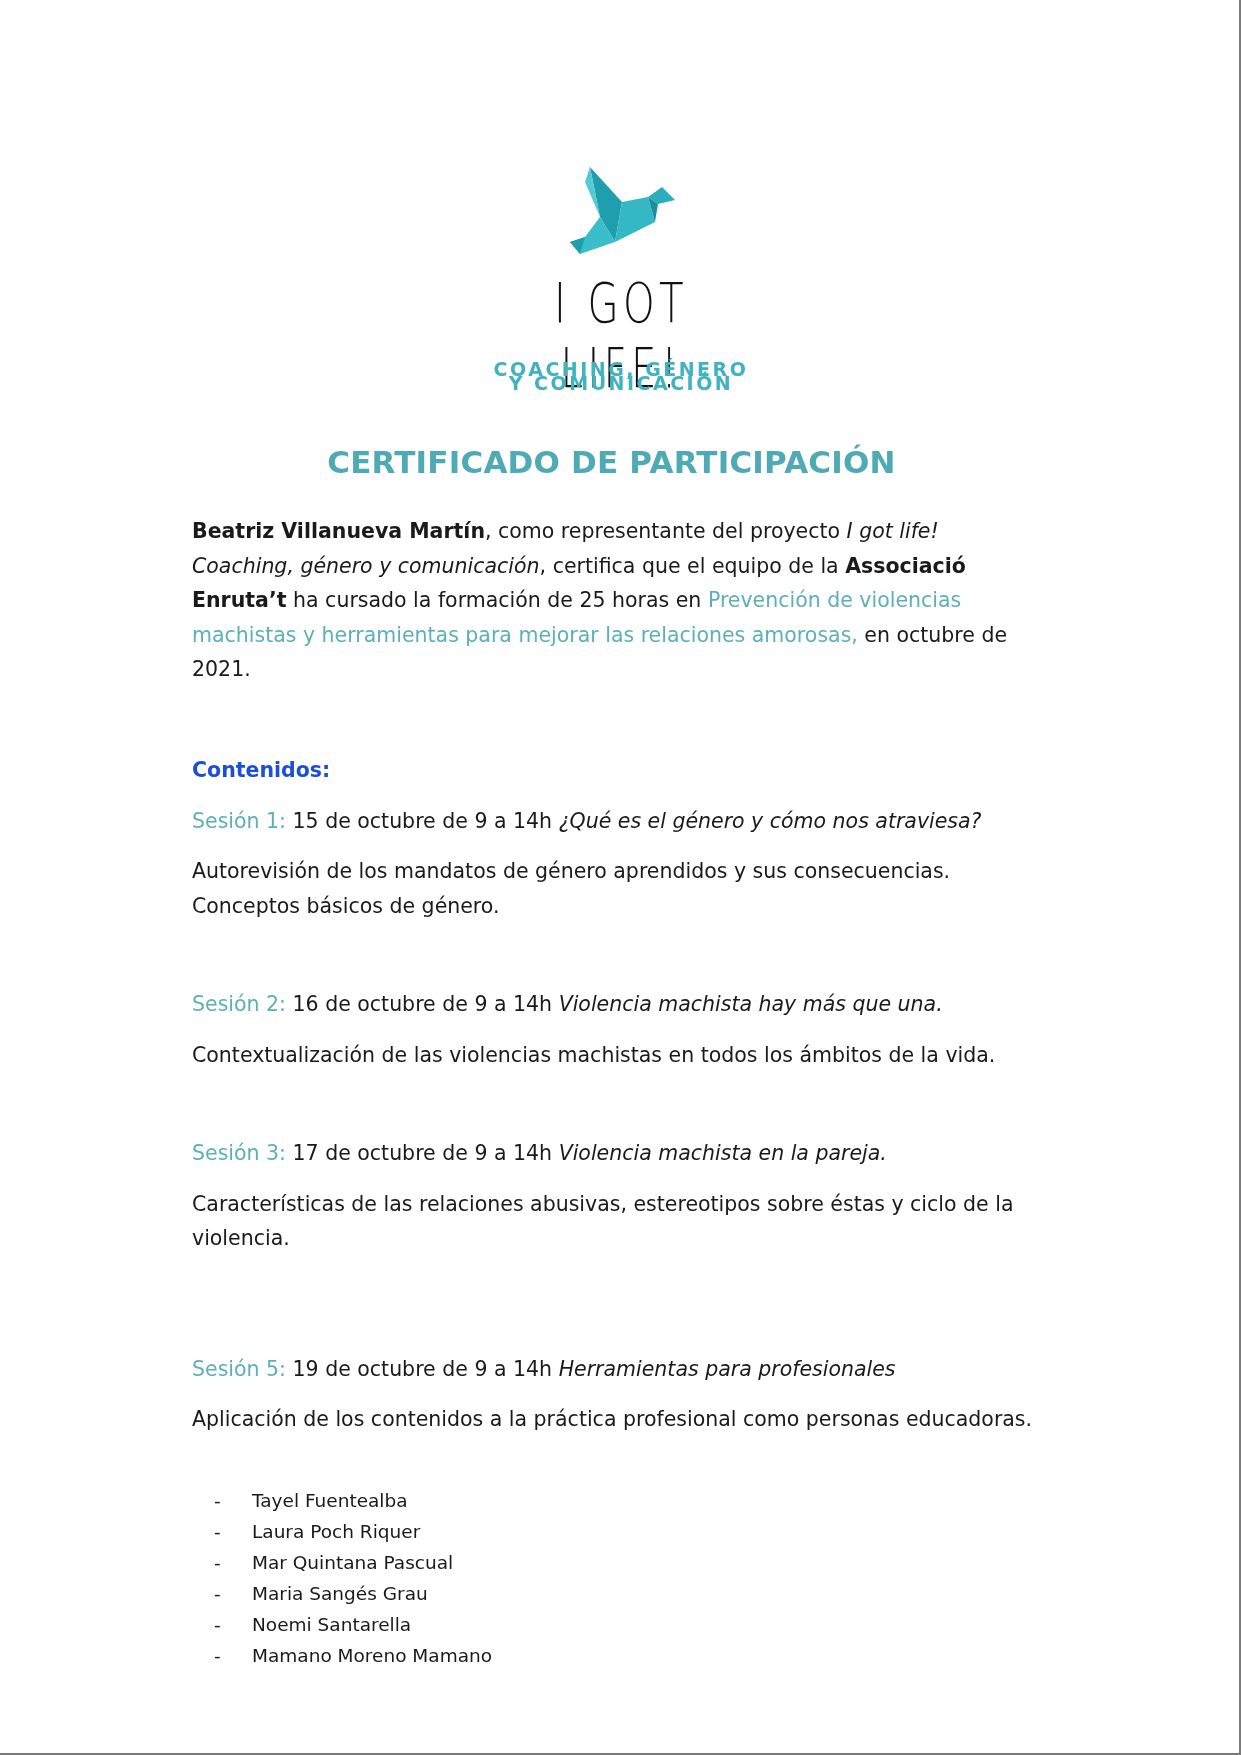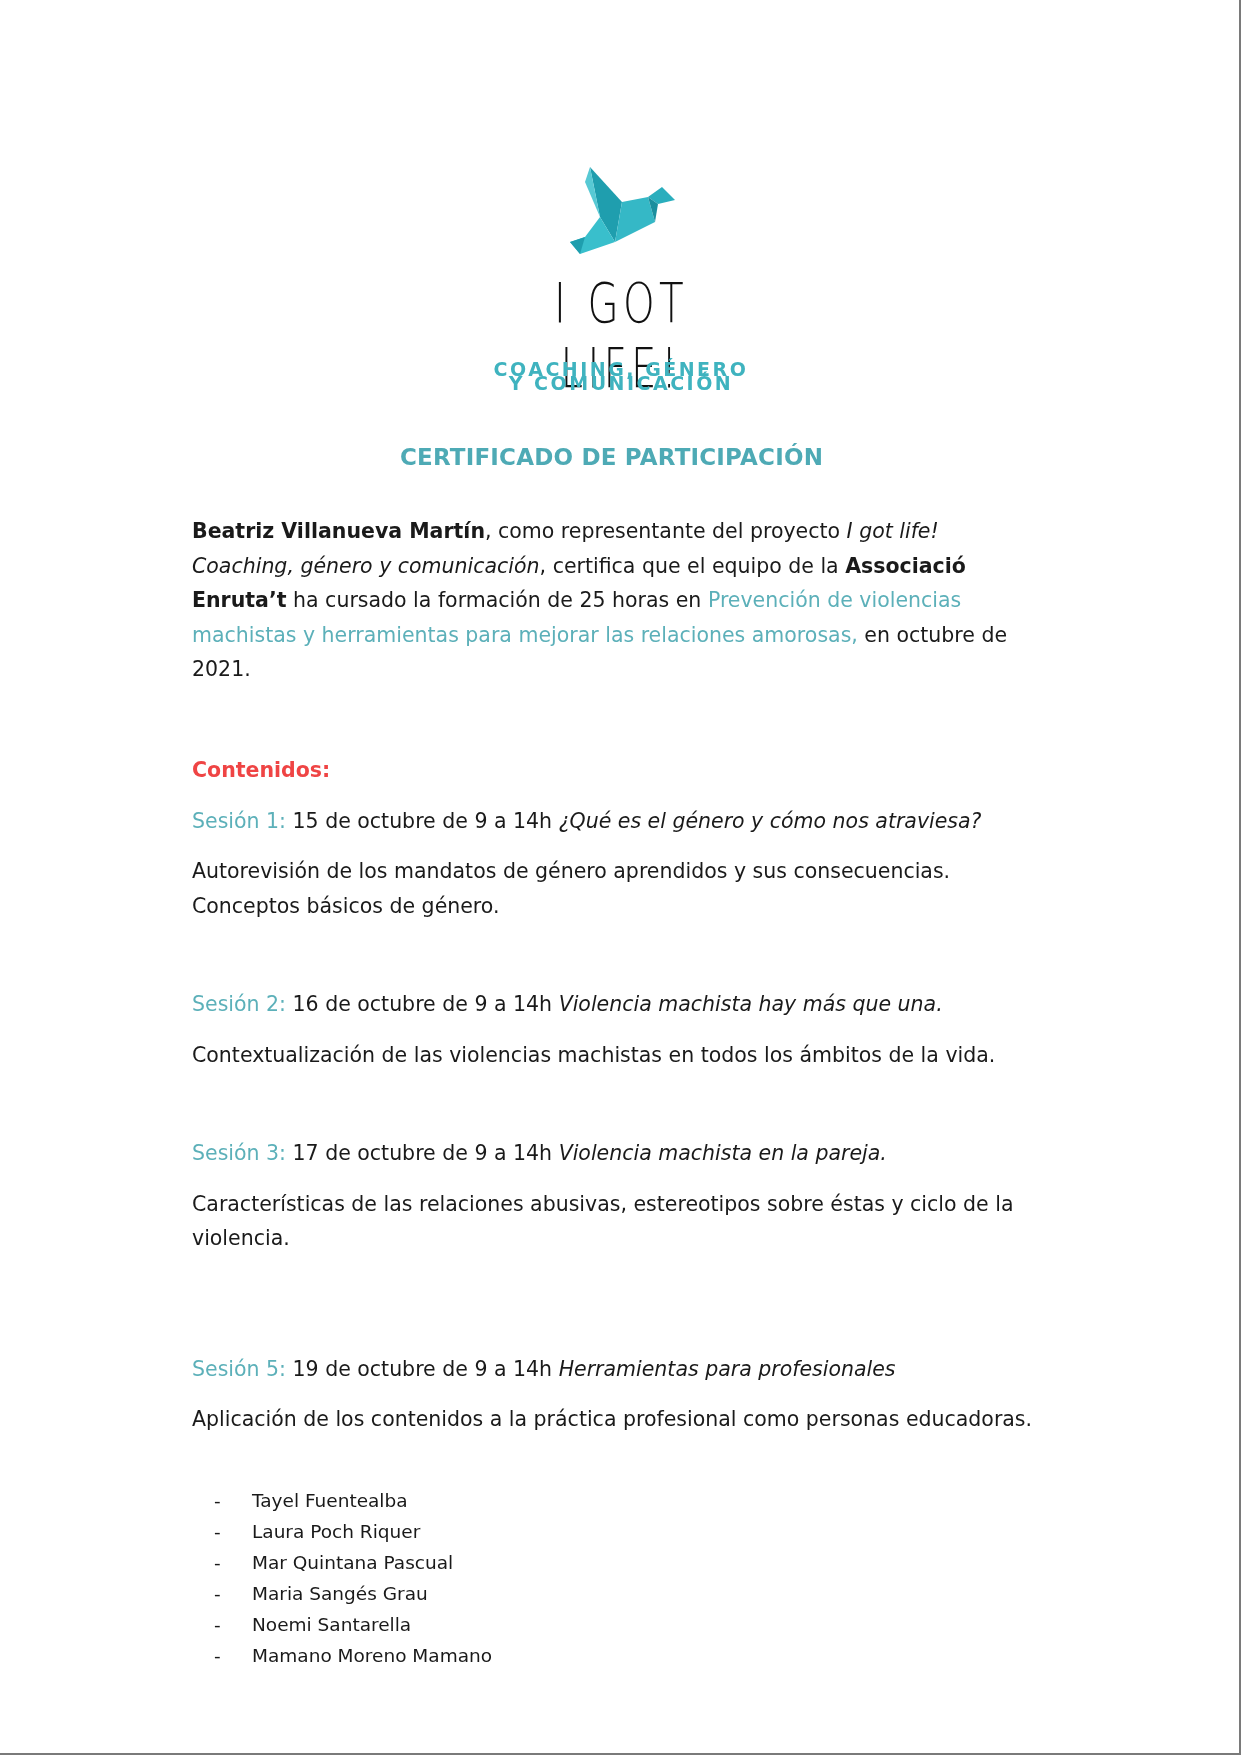--- a/index.html
+++ b/index.html
@@ -20,31 +20,31 @@
   .logo-sub {
     position: absolute; left: 0; width: 318px; text-align: center;
     font-family: "DejaVu Sans", sans-serif; font-weight: bold; font-size: 19px;
     letter-spacing: 2.5px; color: #3fb3bf;
   }
   .logo-sub.l1 { top: 206px; }
   .logo-sub.l2 { top: 220px; }
 
   .cert-title {
     position: absolute; left: 0; top: 444px; width: 1223px; text-align: center;
-    font-family: "DejaVu Sans", sans-serif; font-weight: bold; font-size: 23px;
+    font-family: "DejaVu Sans", sans-serif; font-weight: bold; font-size: 31px;
     color: #4eaab5; letter-spacing: 0.2px;
   }
 
   .content {
     position: absolute; left: 176px; top: 498px; width: 880px;
     font-family: "DejaVu Sans", sans-serif; font-size: 20.5px; line-height: 34.5px; color: #1a1a1a;
   }
   .content p { margin: 16px; }
   .accent { color: #5cb0b9; }
-  .accent-bold { color: #ef4444; font-weight: bold; }
+  .accent-bold { color: #1d4ed8; font-weight: bold; }
   .b { font-weight: bold; }
   .i { font-style: italic; }
   .gap { height: 34.5px; }
   .session-gap { height: 32px; }
 
   .participants { list-style: none; margin: 0; padding: 0; font-size: 18.5px; line-height: 31px; }
   .participants li { position: relative; padding-left: 76px; }
   .participants li .dash { position: absolute; left: 38px; }
 </style>
 </head>

